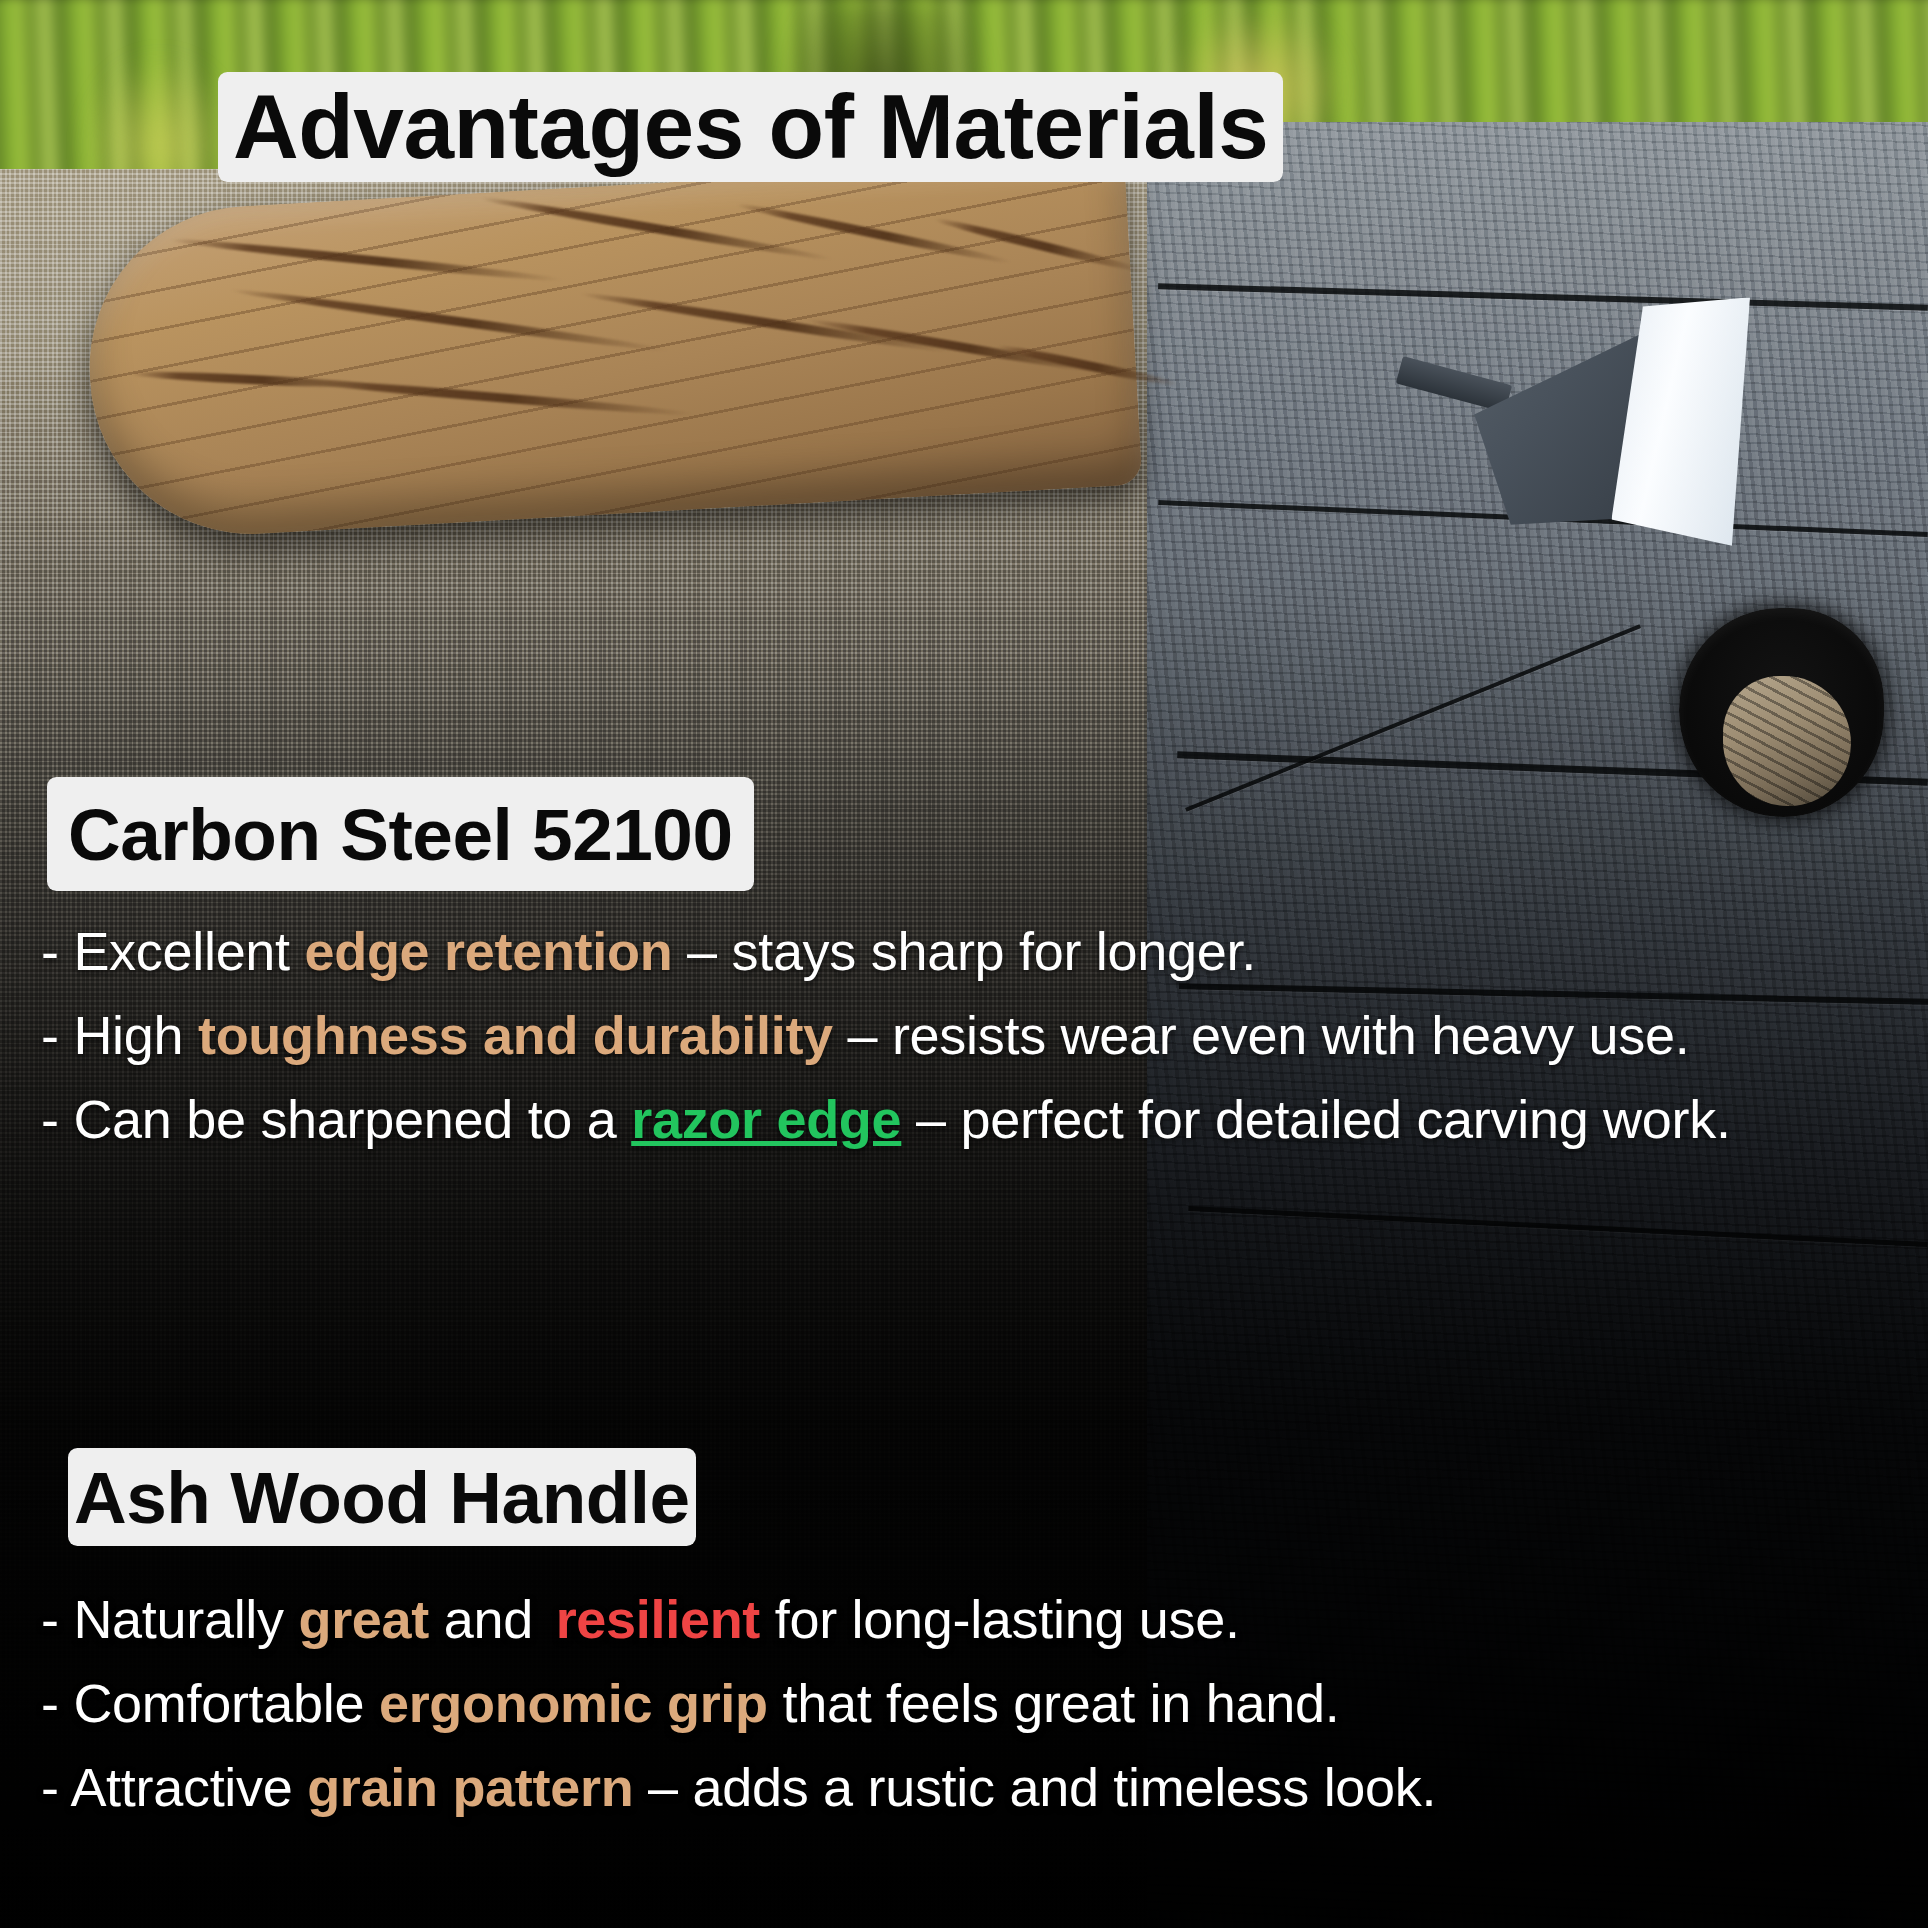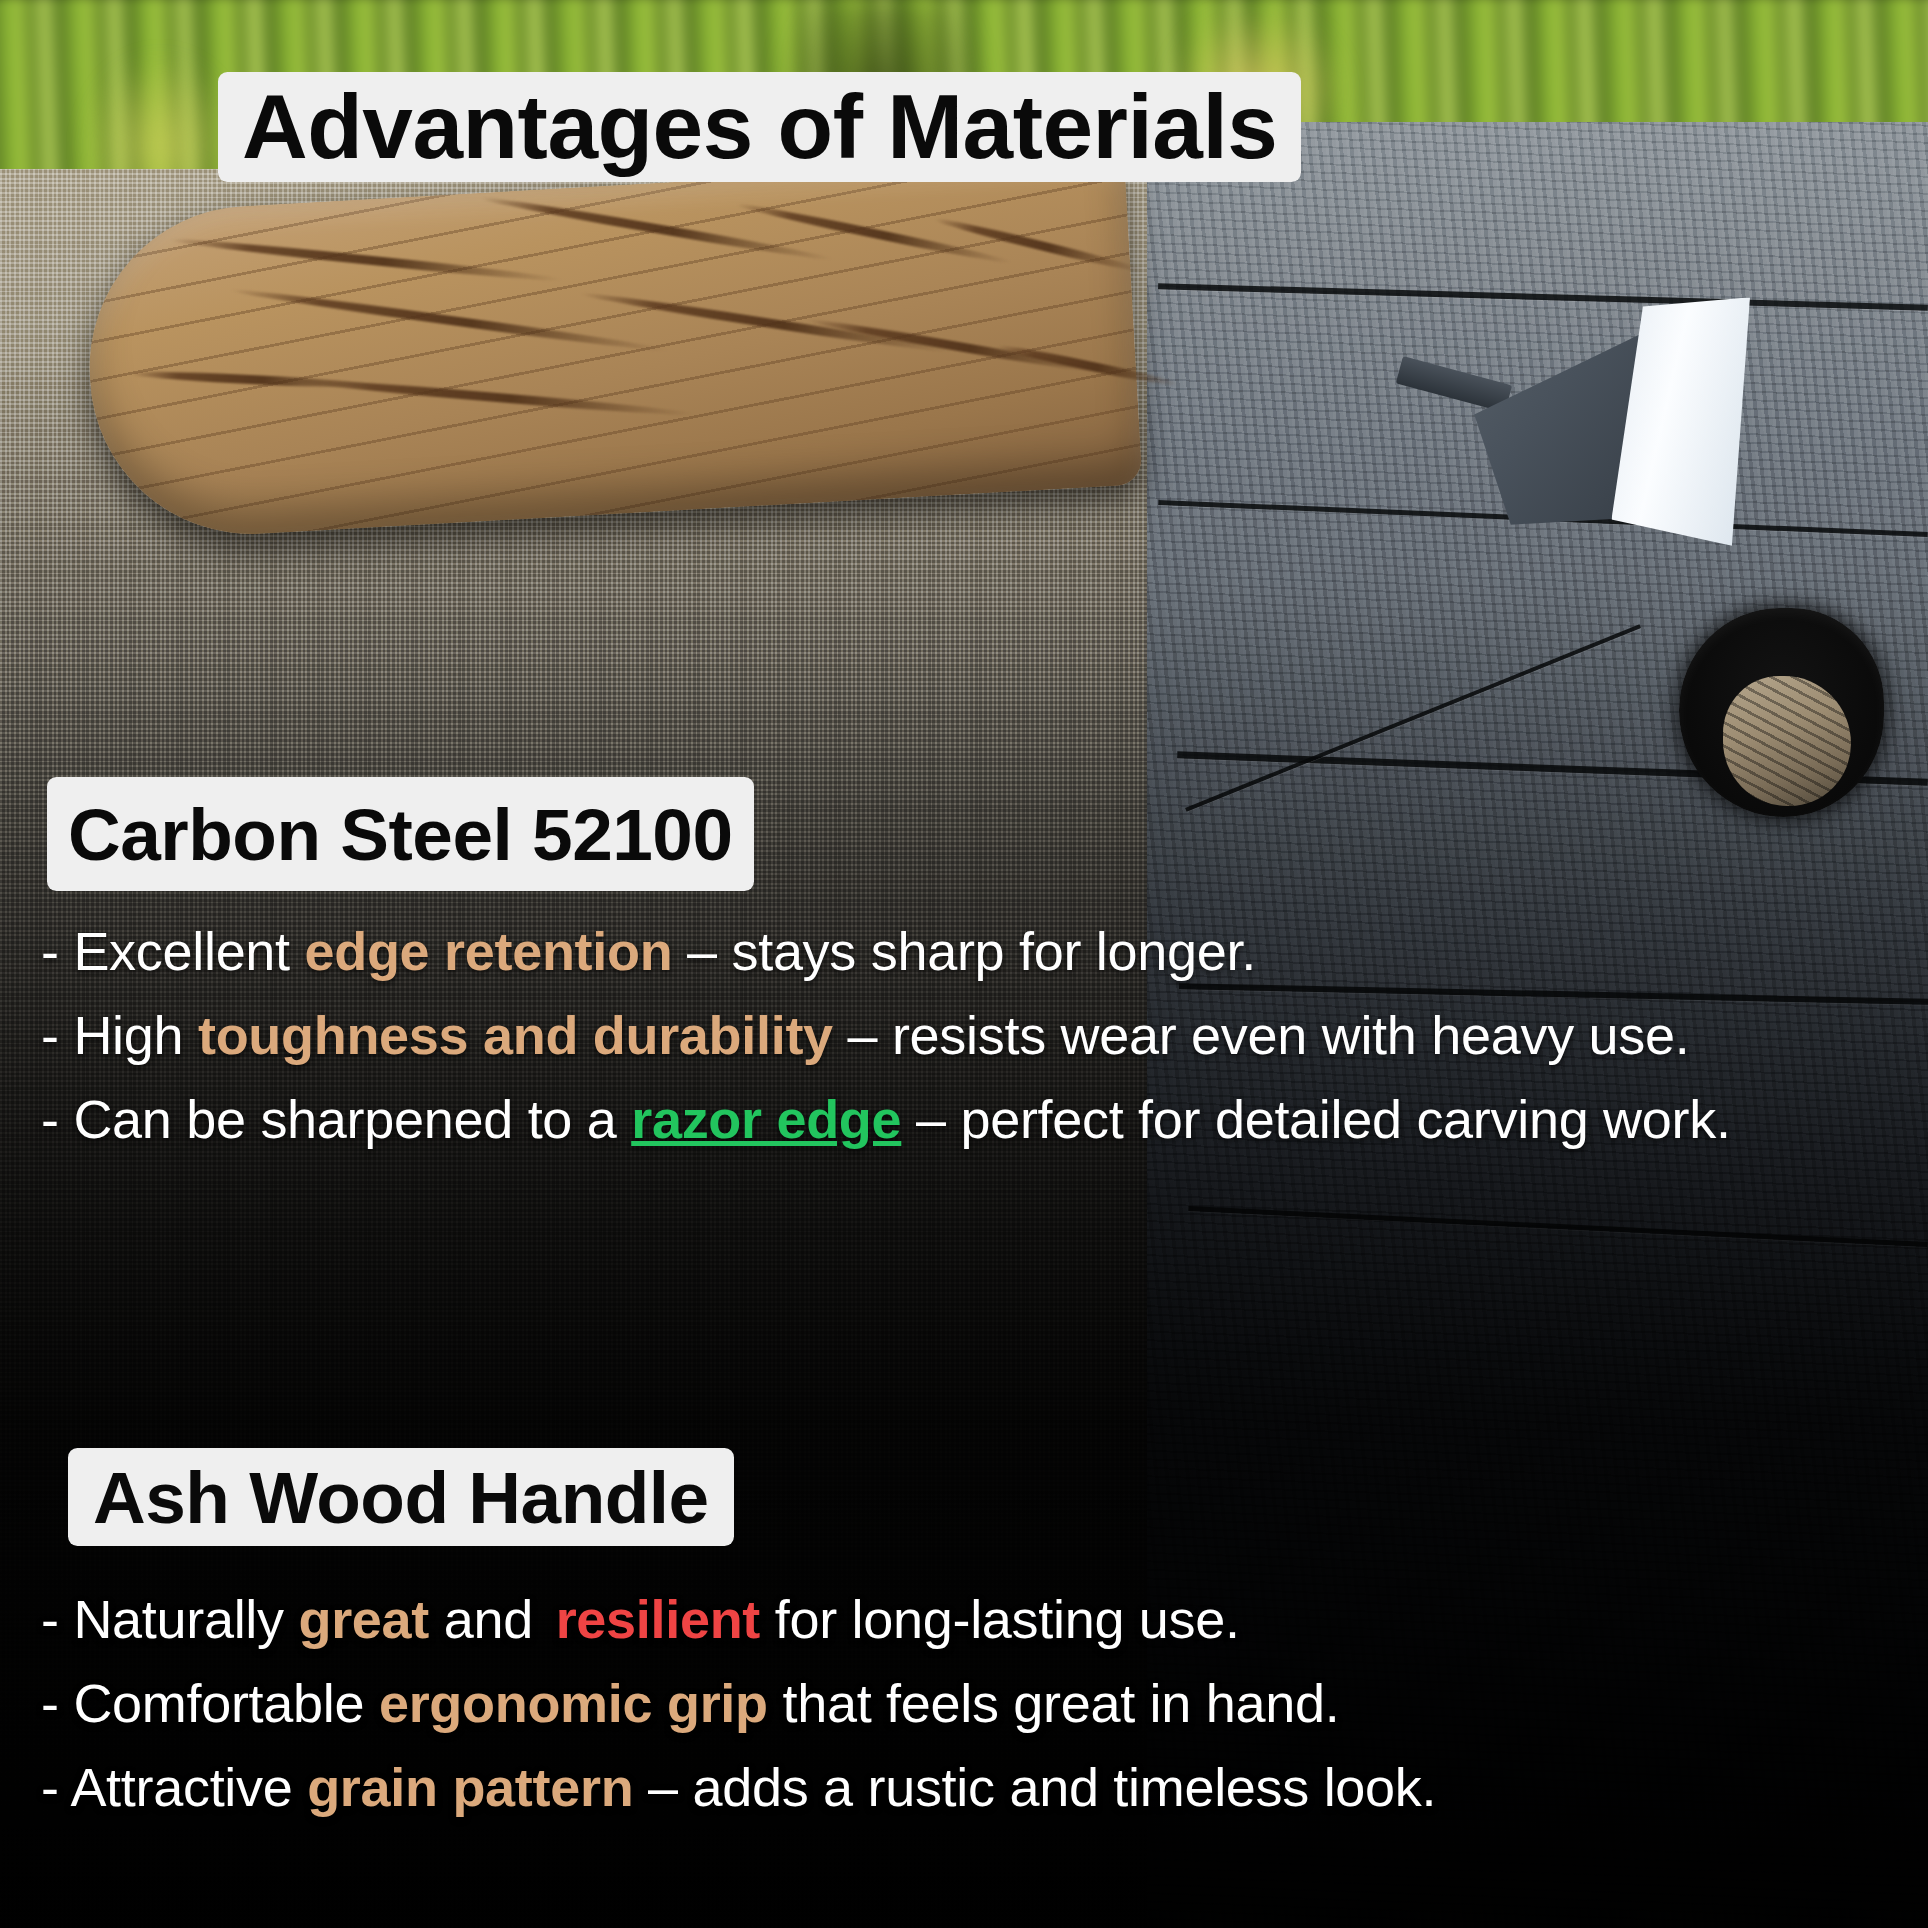--- a/index.html
+++ b/index.html
@@ -172,33 +172,33 @@
     font-weight: 700;
     letter-spacing: -0.5px;
     white-space: nowrap;
     display: flex;
     align-items: center;
   }
 
   #title-banner {
     left: 218px; top: 72px;
     height: 110px;
-    padding: 0 24px;
+    padding: 0 15px;
     font-size: 91px;
   }
   #carbon-banner {
     left: 47px; top: 777px;
     height: 98px;
     padding: 8px 21px;
     font-size: 73px;
   }
   #ash-banner {
     left: 68px; top: 1448px;
     height: 98px;
-    padding: 0 25px;
+    padding: 0 6px;
     font-size: 73px;
   }
 
   .body-block {
     position: absolute;
     left: 41px;
     width: 1851px;
     color: #ffffff;
     font-size: 54px;
     line-height: 84px;

